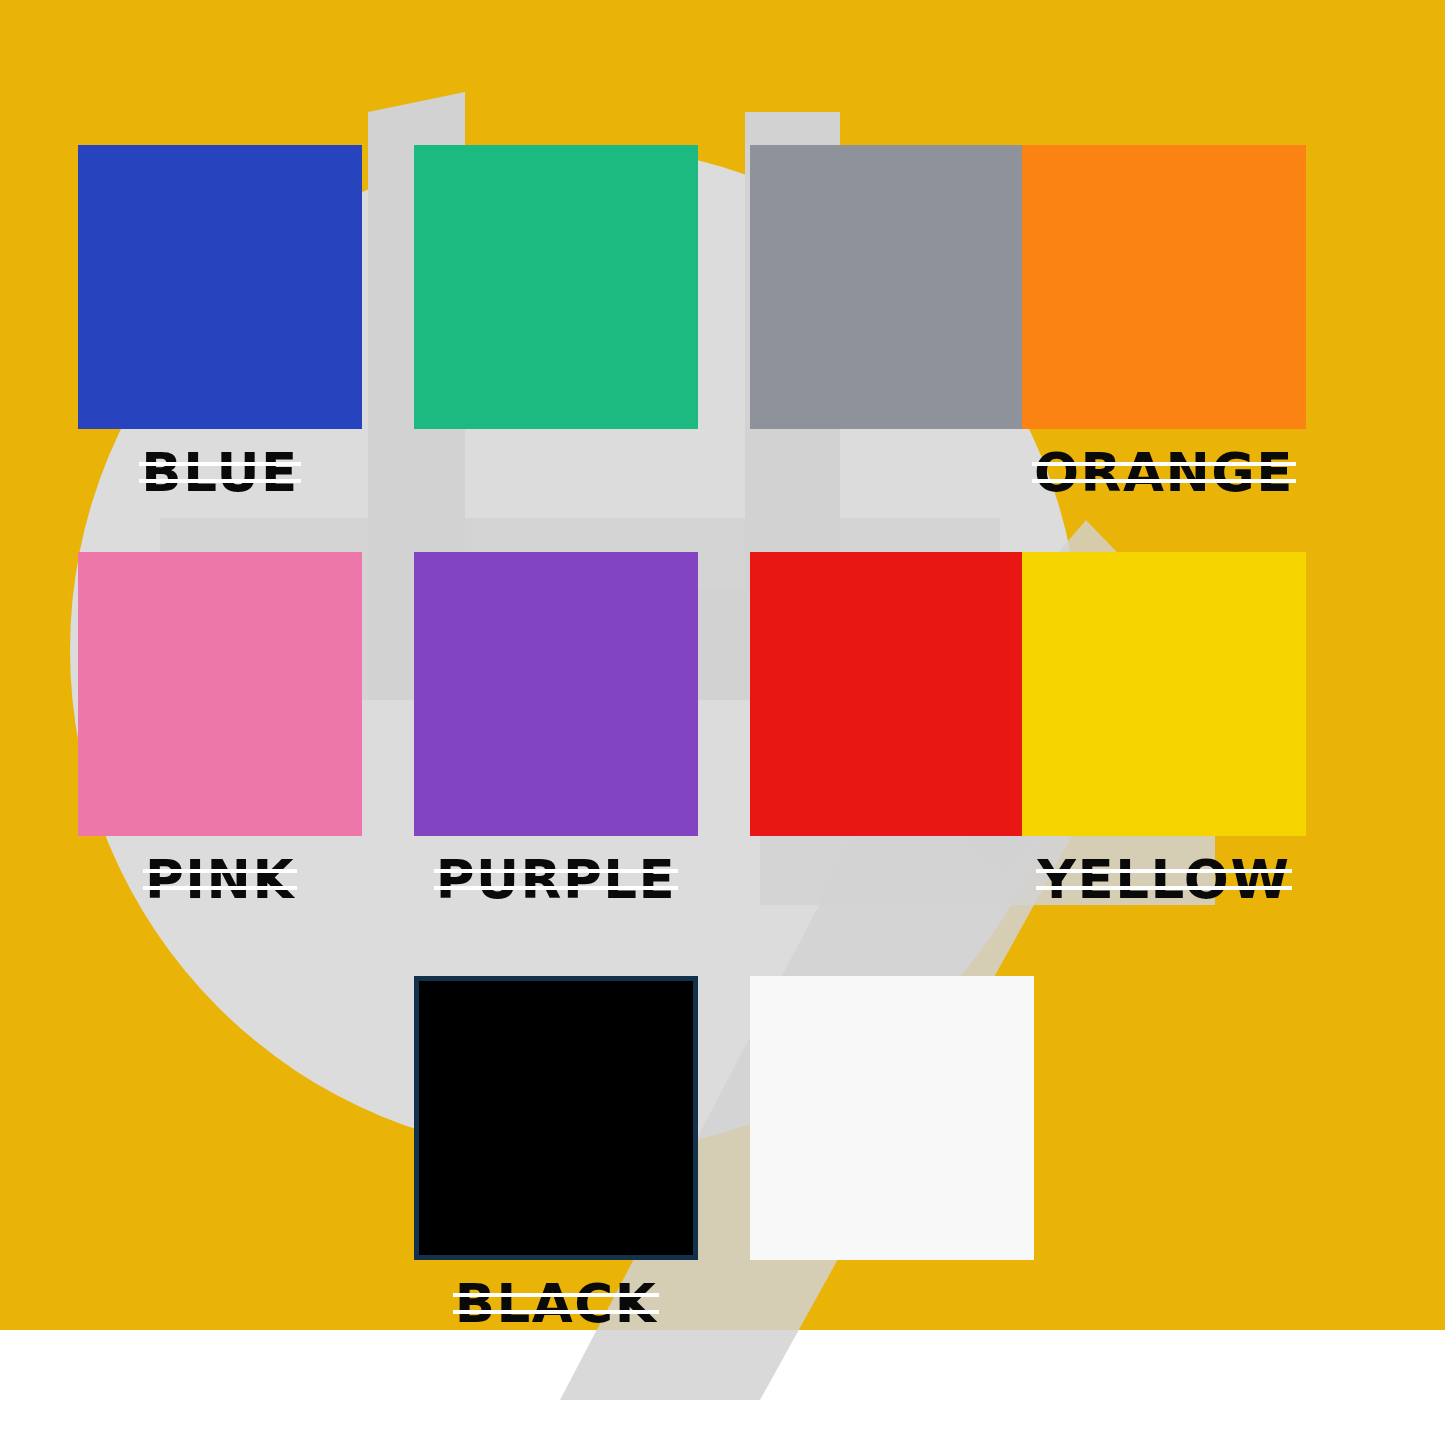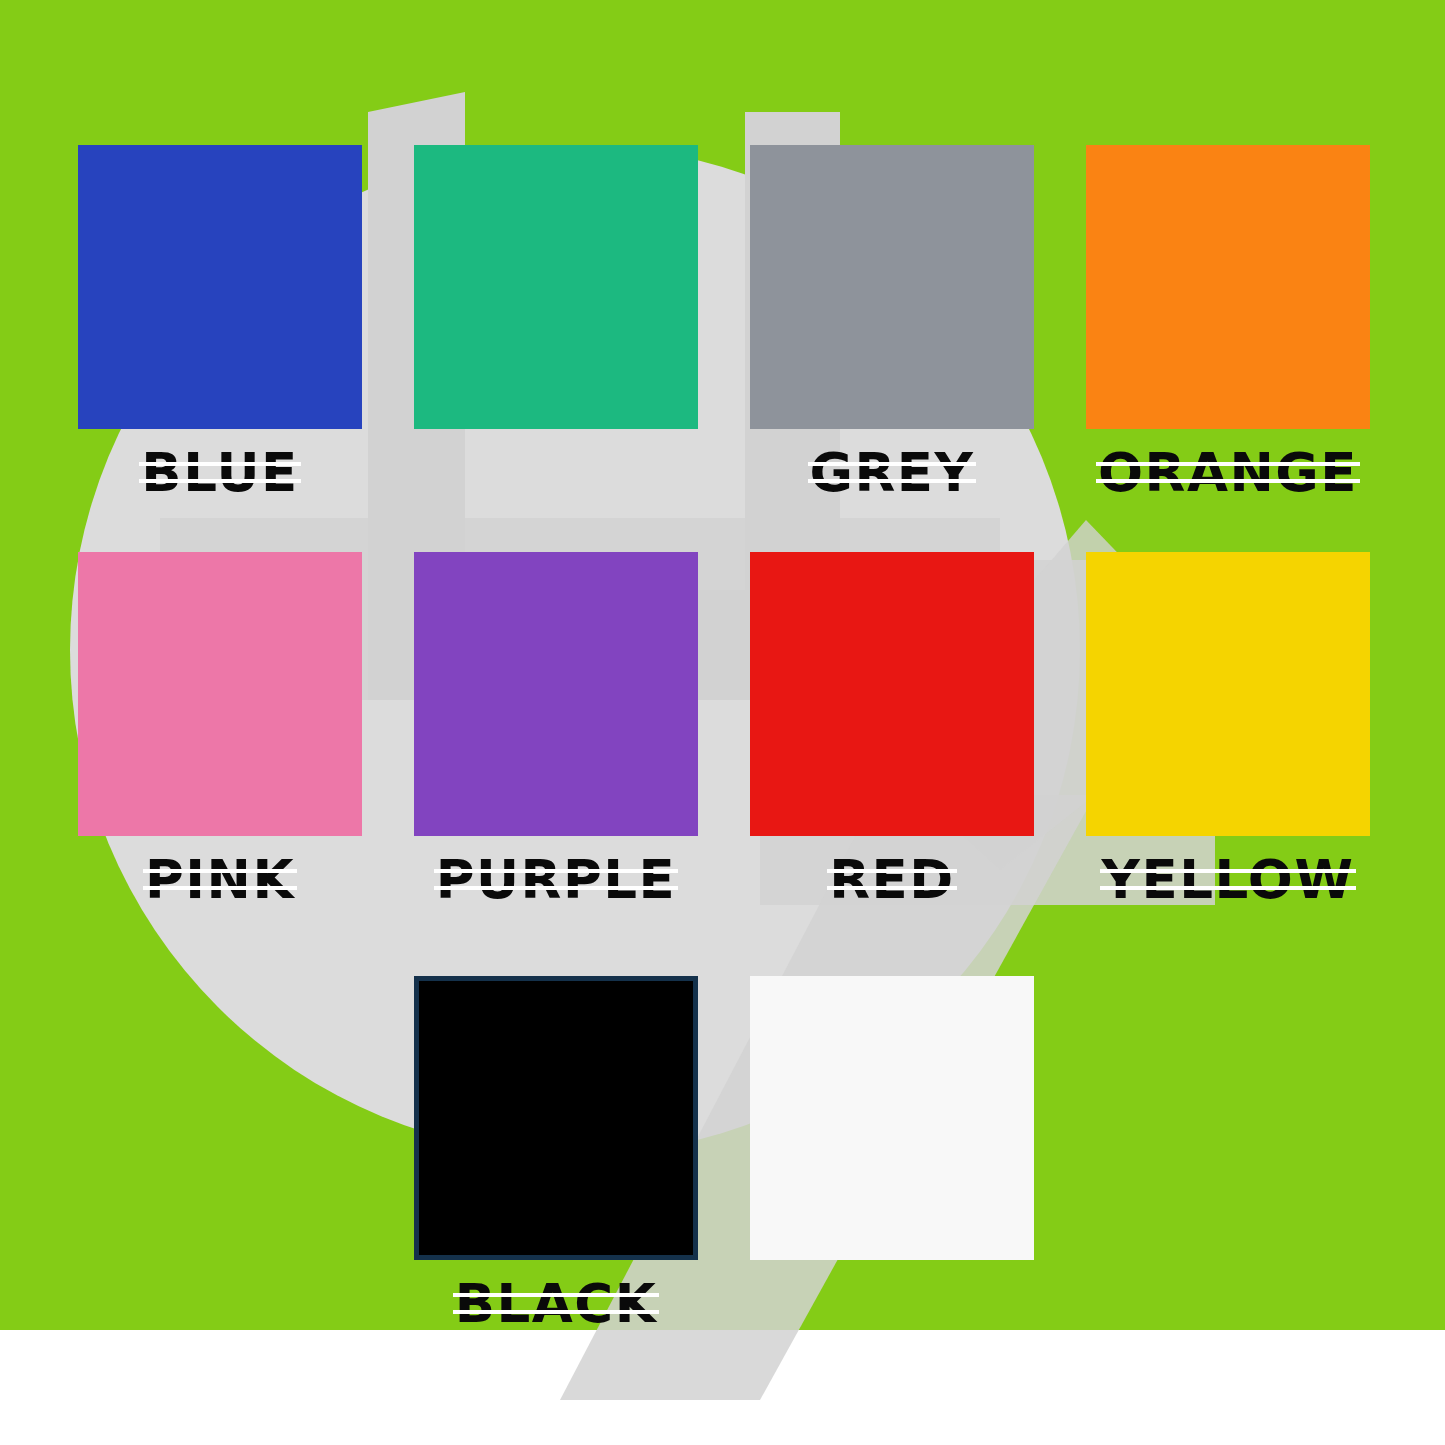--- a/index.html
+++ b/index.html
@@ -9,21 +9,21 @@
     height: 1445px;
     background: #ffffff;
     font-family: "Liberation Sans", sans-serif;
     overflow: hidden;
   }
 
   #stage {
     position: relative;
     width: 1445px;
     height: 1330px;
-    background: #84cc16;
+    background: #eab308;
   }
 
   
   #watermark {
     position: absolute;
     left: 0; top: 0;
     width: 1445px;
     height: 1445px;
     pointer-events: none;
   }
@@ -80,21 +80,21 @@
     background: #ffffff;
     pointer-events: none;
   }
   .stencil::before { top: 30%; }
   .stencil::after  { top: 62%; }
 
   
   .col-0 { left: 78px; }
   .col-1 { left: 414px; }
   .col-2 { left: 750px; }
-  .col-3 { left: 1086px; }
+  .col-3 { left: 1022px; }
 
   
   .row-0 { top: 145px; }
   .row-1 { top: 552px; }
   .row-2 { top: 956px; margin-top: 20px; }
 </style>
 </head>
 <body style="background: rgb(255, 255, 255);">
 
 <div id="stage">
@@ -118,41 +118,39 @@
       <span class="chip" style="background-color: rgb(39, 67, 190);"></span>
       <span class="swatch-label" style="color: rgb(10, 10, 10);"><span class="stencil">BLUE</span></span>
     </div>
 
     <div class="cell col-1 row-0">
       <span class="chip" style="background-color: rgb(28, 185, 128);"></span>
     </div>
 
     <div class="cell col-2 row-0">
       <span class="chip" style="background-color: rgb(142, 147, 155);"></span>
-      <span class="swatch-label" style="color: rgb(10, 10, 10);"><span class="stencil">GREY</span></span>
     </div>
 
     <div class="cell col-3 row-0">
       <span class="chip" style="background-color: rgb(250, 131, 19);"></span>
       <span class="swatch-label" style="color: rgb(10, 10, 10);"><span class="stencil">ORANGE</span></span>
     </div>
 
     <div class="cell col-0 row-1">
       <span class="chip" style="background-color: rgb(237, 119, 168);"></span>
       <span class="swatch-label" style="color: rgb(10, 10, 10);"><span class="stencil">PINK</span></span>
     </div>
 
     <div class="cell col-1 row-1">
       <span class="chip" style="background-color: rgb(130, 68, 192);"></span>
       <span class="swatch-label" style="color: rgb(10, 10, 10);"><span class="stencil">PURPLE</span></span>
     </div>
 
     <div class="cell col-2 row-1">
       <span class="chip" style="background-color: rgb(232, 23, 19);"></span>
-      <span class="swatch-label" style="color: rgb(10, 10, 10);"><span class="stencil">RED</span></span>
     </div>
 
     <div class="cell col-3 row-1">
       <span class="chip" style="background-color: rgb(245, 212, 0);"></span>
       <span class="swatch-label" style="color: rgb(10, 10, 10);"><span class="stencil">YELLOW</span></span>
     </div>
 
     <div class="cell col-1 row-2">
       <span class="chip bordered" style="background-color: rgb(0, 0, 0);"></span>
       <span class="swatch-label" style="color: rgb(10, 10, 10);"><span class="stencil">BLACK</span></span>

